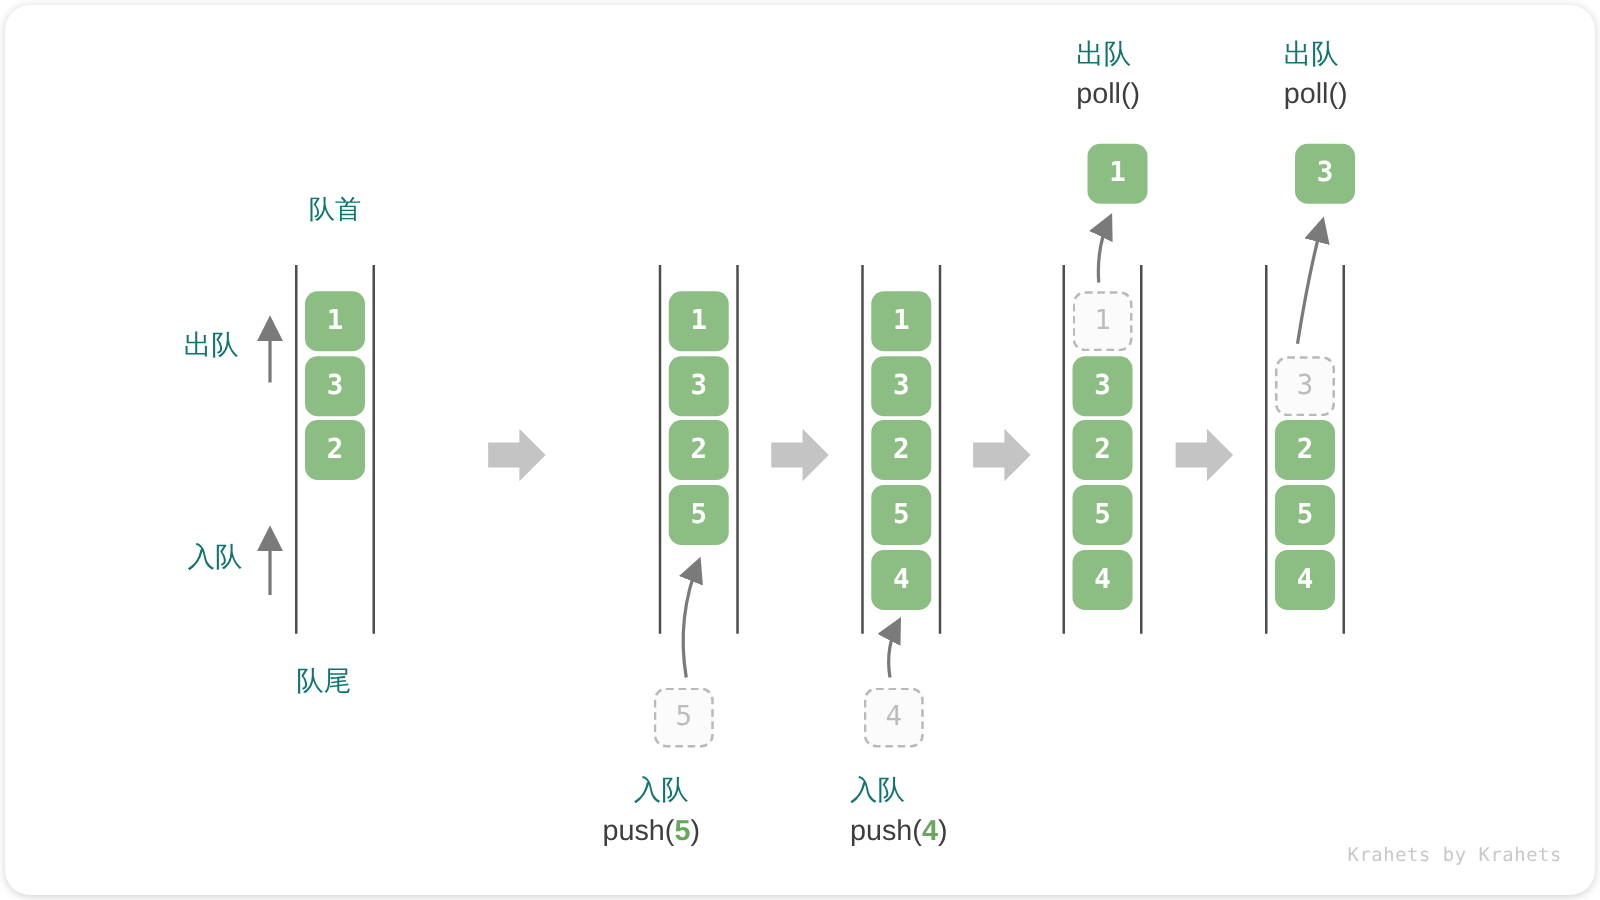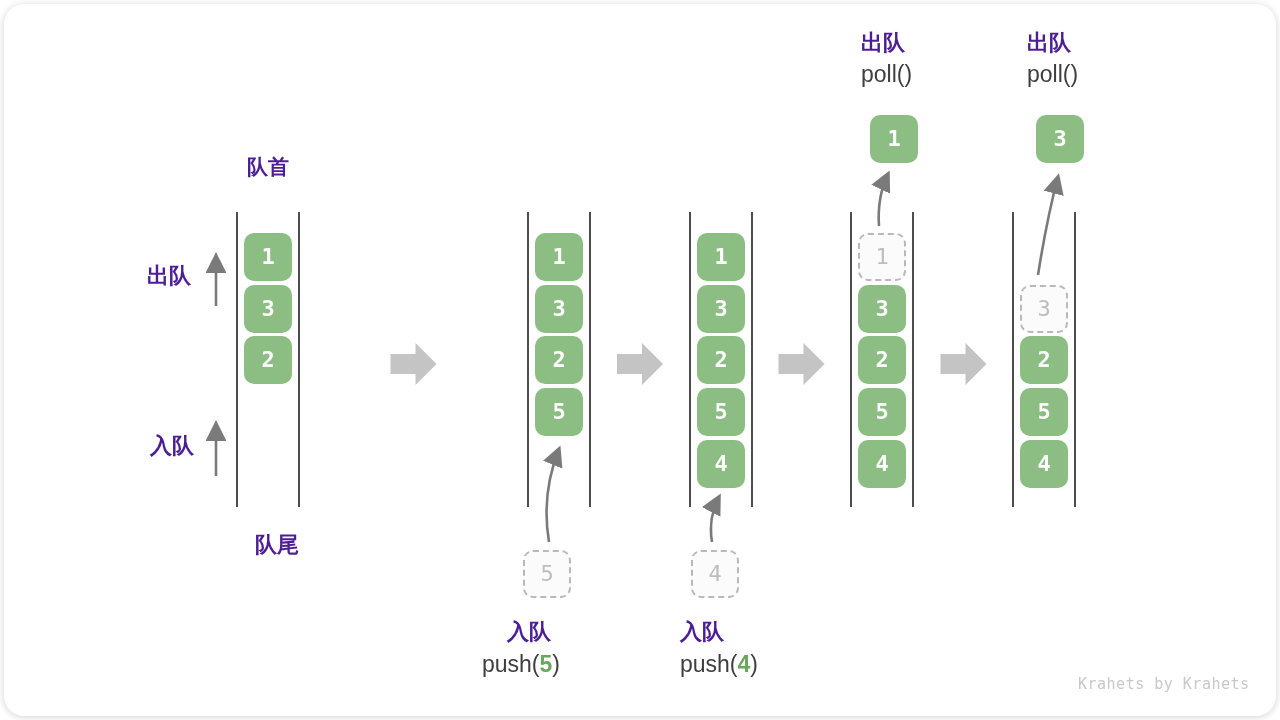--- a/index.html
+++ b/index.html
@@ -14,21 +14,21 @@
     box-shadow:0 1px 7px rgba(0,0,0,0.18);
   }
   .abs{position:absolute;}
   .title-badge{
     position:absolute;left:169px;top:44px;width:193px;height:58px;
     background:#e6e6e6;border-radius:9px;
     display:flex;align-items:center;justify-content:center;gap:12px;
   }
   .title-zh{font-size:27px;font-weight:700;color:#3c3c3c;}
   .title-en{font-family:"DejaVu Sans Mono",monospace;font-size:25px;color:#3c3c3c;}
-  .zh-label{font-size:22px;font-weight:700;color:#4c1d95;white-space:nowrap;}
+  .zh-label{font-size:22px;font-weight:400;color:#0f766e;white-space:nowrap;}
   .code-label{font-family:Liberation Sans, sans-serif;font-size:23px;color:#3e3e3e;white-space:nowrap;}
   .code-arg{font-weight:700;}
   .qline{position:absolute;width:2px;background:#4d4d4d;}
   .qbox{
     position:absolute;width:48px;height:48px;border-radius:10px;
     color:#ffffff;font-family:"DejaVu Sans Mono",monospace;
     font-size:22px;font-weight:700;line-height:48px;text-align:center;
   }
   .qbox-dashed{
     position:absolute;width:48px;height:48px;border-radius:10px;
@@ -44,21 +44,21 @@
   svg#arrows{position:absolute;left:0;top:0;pointer-events:none;}
 </style>
 </head>
 <body>
 
 <div id="stage">
   <div class="card"></div>
 
 
   <div class="abs zh-label" style="left:236px;top:153px;width:64px;text-align:center;font-size:21px;">队首</div>
-  <div class="abs zh-label" style="left:237px;top:530px;width:62px;text-align:right;">队尾</div>
+  <div class="abs zh-label" style="left:237px;top:530px;width:62px;text-align:left;">队尾</div>
   <div class="abs zh-label" style="left:147px;top:261px;">出队</div>
   <div class="abs zh-label" style="left:150px;top:431px;">入队</div>
 
   <svg id="arrows" width="1280" height="720">
     <defs>
       <marker id="ah" markerWidth="9" markerHeight="8" refX="6.5" refY="4" orient="auto">
         <path d="M0,0 L8,4 L0,8 z" fill="#7a7a7a"></path>
       </marker>
     </defs>
   <path d="M216,306 L216,256" stroke="#7a7a7a" stroke-width="2.6" fill="none" marker-end="url(#ah)"></path>

